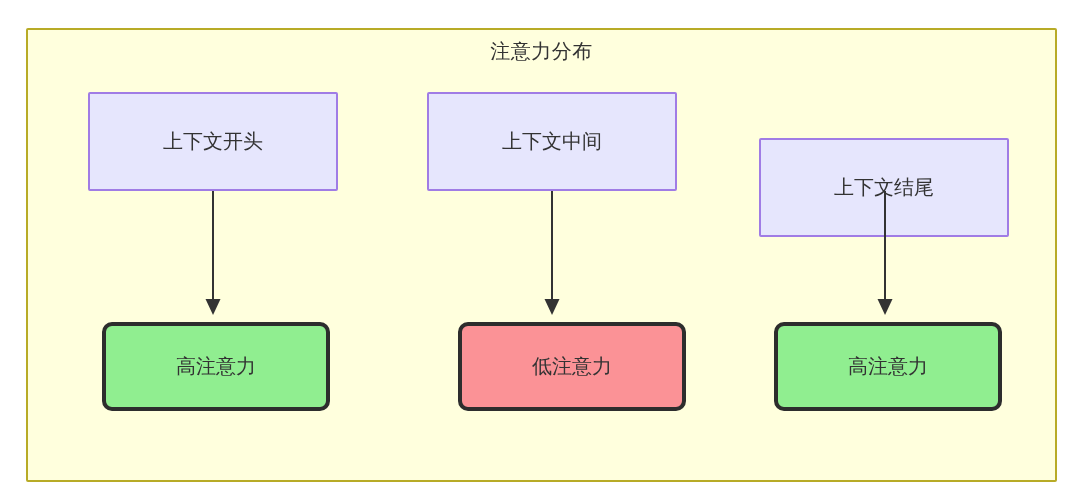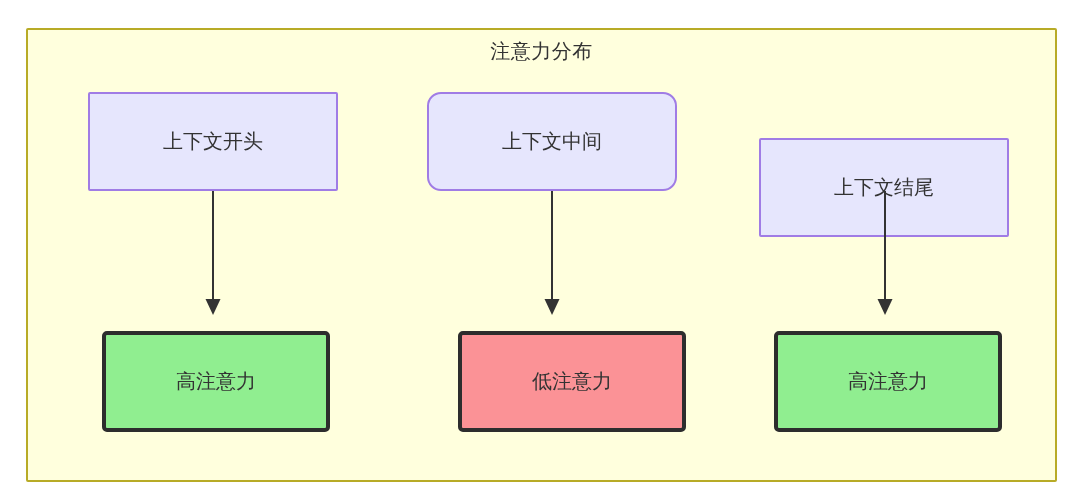--- a/index.html
+++ b/index.html
@@ -62,29 +62,29 @@
   .node-context {
     width: 250px;
     height: 99px;
     top: 92px;
     background: #e6e6fd;
     border: 2px solid #a07ce5;
     border-radius: 2px;
     font-size: 20px;
   }
   .node-context.col-1 { left: 88px; }
-  .node-context.col-2 { left: 427px; border-radius: 14px; }
+  .node-context.col-2 { left: 427px; }
   .node-context.col-3 { left: 759px; margin-top: 46px; }
 
   .node-attention {
     width: 228px;
-    height: 101px;
-    top: 331px;
+    height: 89px;
+    top: 322px;
     border: 4px solid #2d2d2d;
-    border-radius: 5px;
+    border-radius: 10px;
     font-size: 20px;
   }
   .node-attention.col-1 { left: 102px; }
   .node-attention.col-2 { left: 442px; }
   .node-attention.col-3 { left: 774px; }
 
   .fill-high { background: #90ee90; }
   .fill-low  { background: #fb9296; margin-left: 16px; }
 
   

